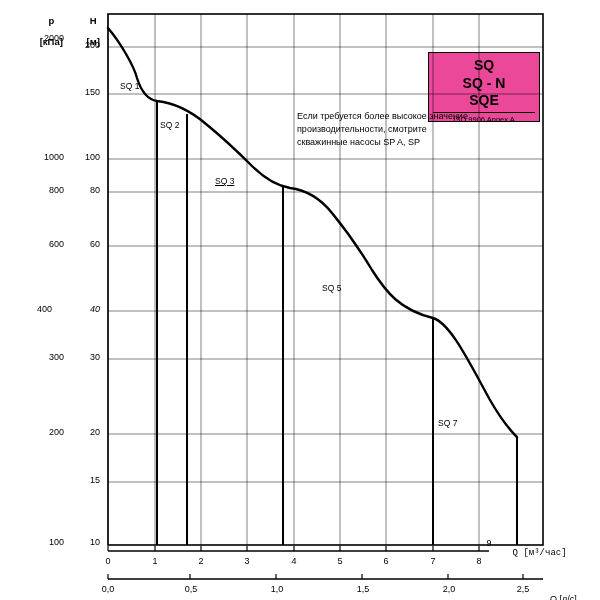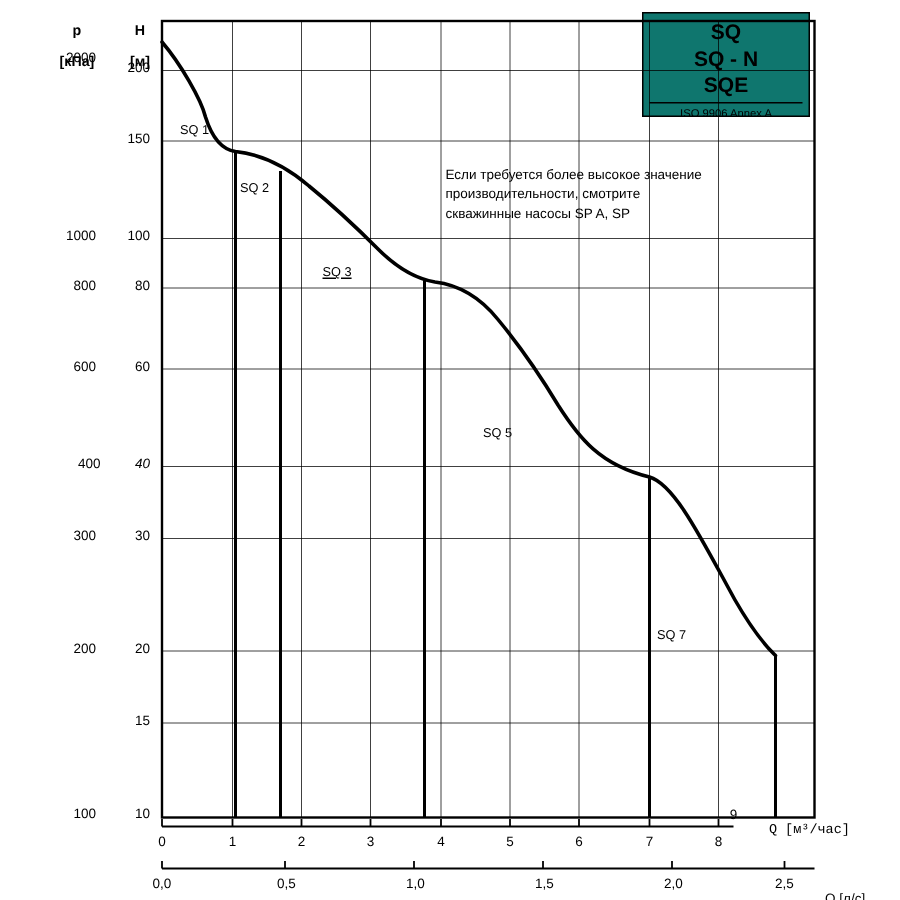--- a/index.html
+++ b/index.html
@@ -39,21 +39,22 @@
   }
   .note {
     font-size: 9px;
     line-height: 1.45;
     white-space: pre-line;
   }
   .title-box {
     border: 1px solid #000;
     box-sizing: border-box;
     text-align: center;
-    background: #0f766e;
+    background: #ec4899;
+    margin-top: 44px;
   }
   .title-main {
     font-size: 14px;
     font-weight: bold;
     line-height: 1.25;
     white-space: pre;
   }
   .title-sub {
     font-size: 7.5px;
     line-height: 1.2;
@@ -97,21 +98,21 @@
   <div class="abs curve-lbl" style="left:120px; top:81px;">SQ 1</div>
   <div class="abs curve-lbl" style="left:160px; top:120px;">SQ 2</div>
   <div class="abs curve-lbl" style="left:215px; top:176px;text-decoration:underline;">SQ 3</div>
   <div class="abs curve-lbl" style="left:322px; top:283px;">SQ 5</div>
   <div class="abs curve-lbl" style="left:438px; top:418px;">SQ 7</div>
 
   <div class="abs tick-lbl" style="left:20px; top:33px; width:44px;">2000</div>
   <div class="abs tick-lbl" style="left:20px; top:152px; width:44px;">1000</div>
   <div class="abs tick-lbl" style="left:20px; top:185px; width:44px;">800</div>
   <div class="abs tick-lbl" style="left:20px; top:239px; width:44px;">600</div>
-  <div class="abs tick-lbl" style="left:23px; top:304px; width:44px;">400</div>
+  <div class="abs tick-lbl" style="left:8px; top:304px; width:44px;">400</div>
   <div class="abs tick-lbl" style="left:20px; top:352px; width:44px;">300</div>
   <div class="abs tick-lbl" style="left:20px; top:427px; width:44px;">200</div>
   <div class="abs tick-lbl" style="left:20px; top:537px; width:44px;">100</div>
 
   <div class="abs tick-lbl" style="left:66px; top:40px; width:34px;">200</div>
   <div class="abs tick-lbl" style="left:66px; top:87px; width:34px;">150</div>
   <div class="abs tick-lbl" style="left:66px; top:152px; width:34px;">100</div>
   <div class="abs tick-lbl" style="left:66px; top:185px; width:34px;">80</div>
   <div class="abs tick-lbl" style="left:66px; top:239px; width:34px;">60</div>
   <div class="abs tick-lbl" style="left:66px; top:304px; width:34px;font-style:italic;">40</div>

